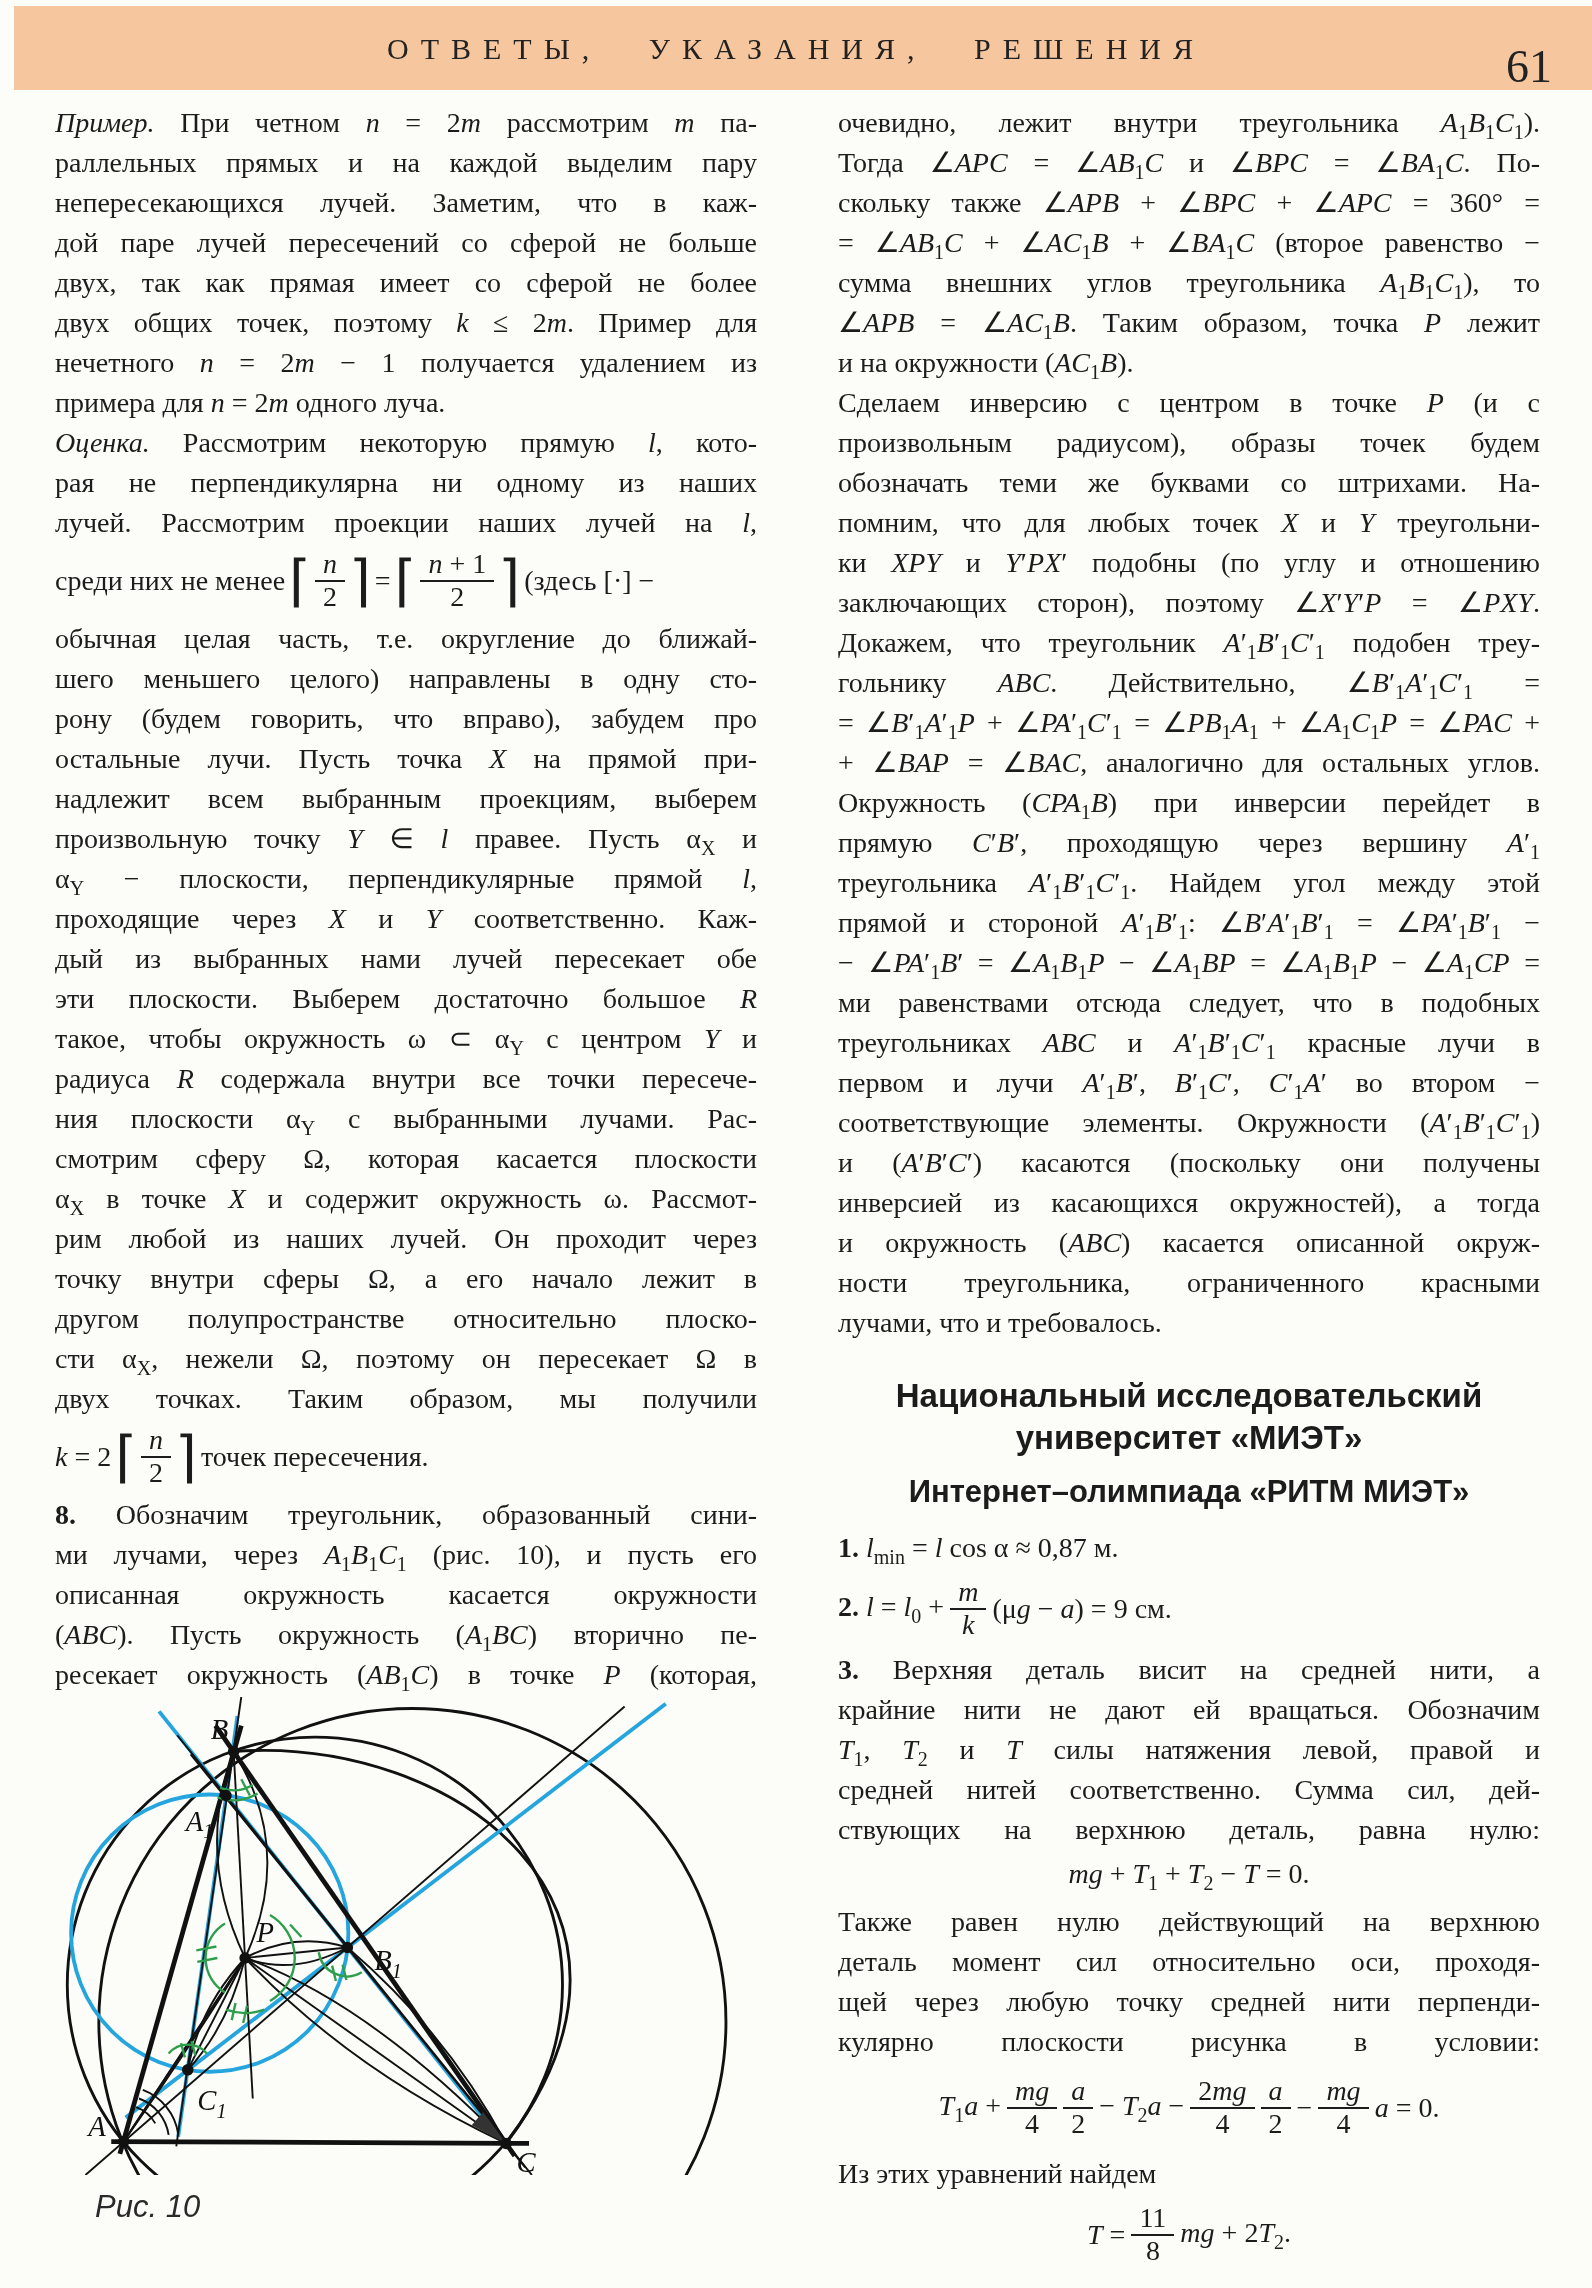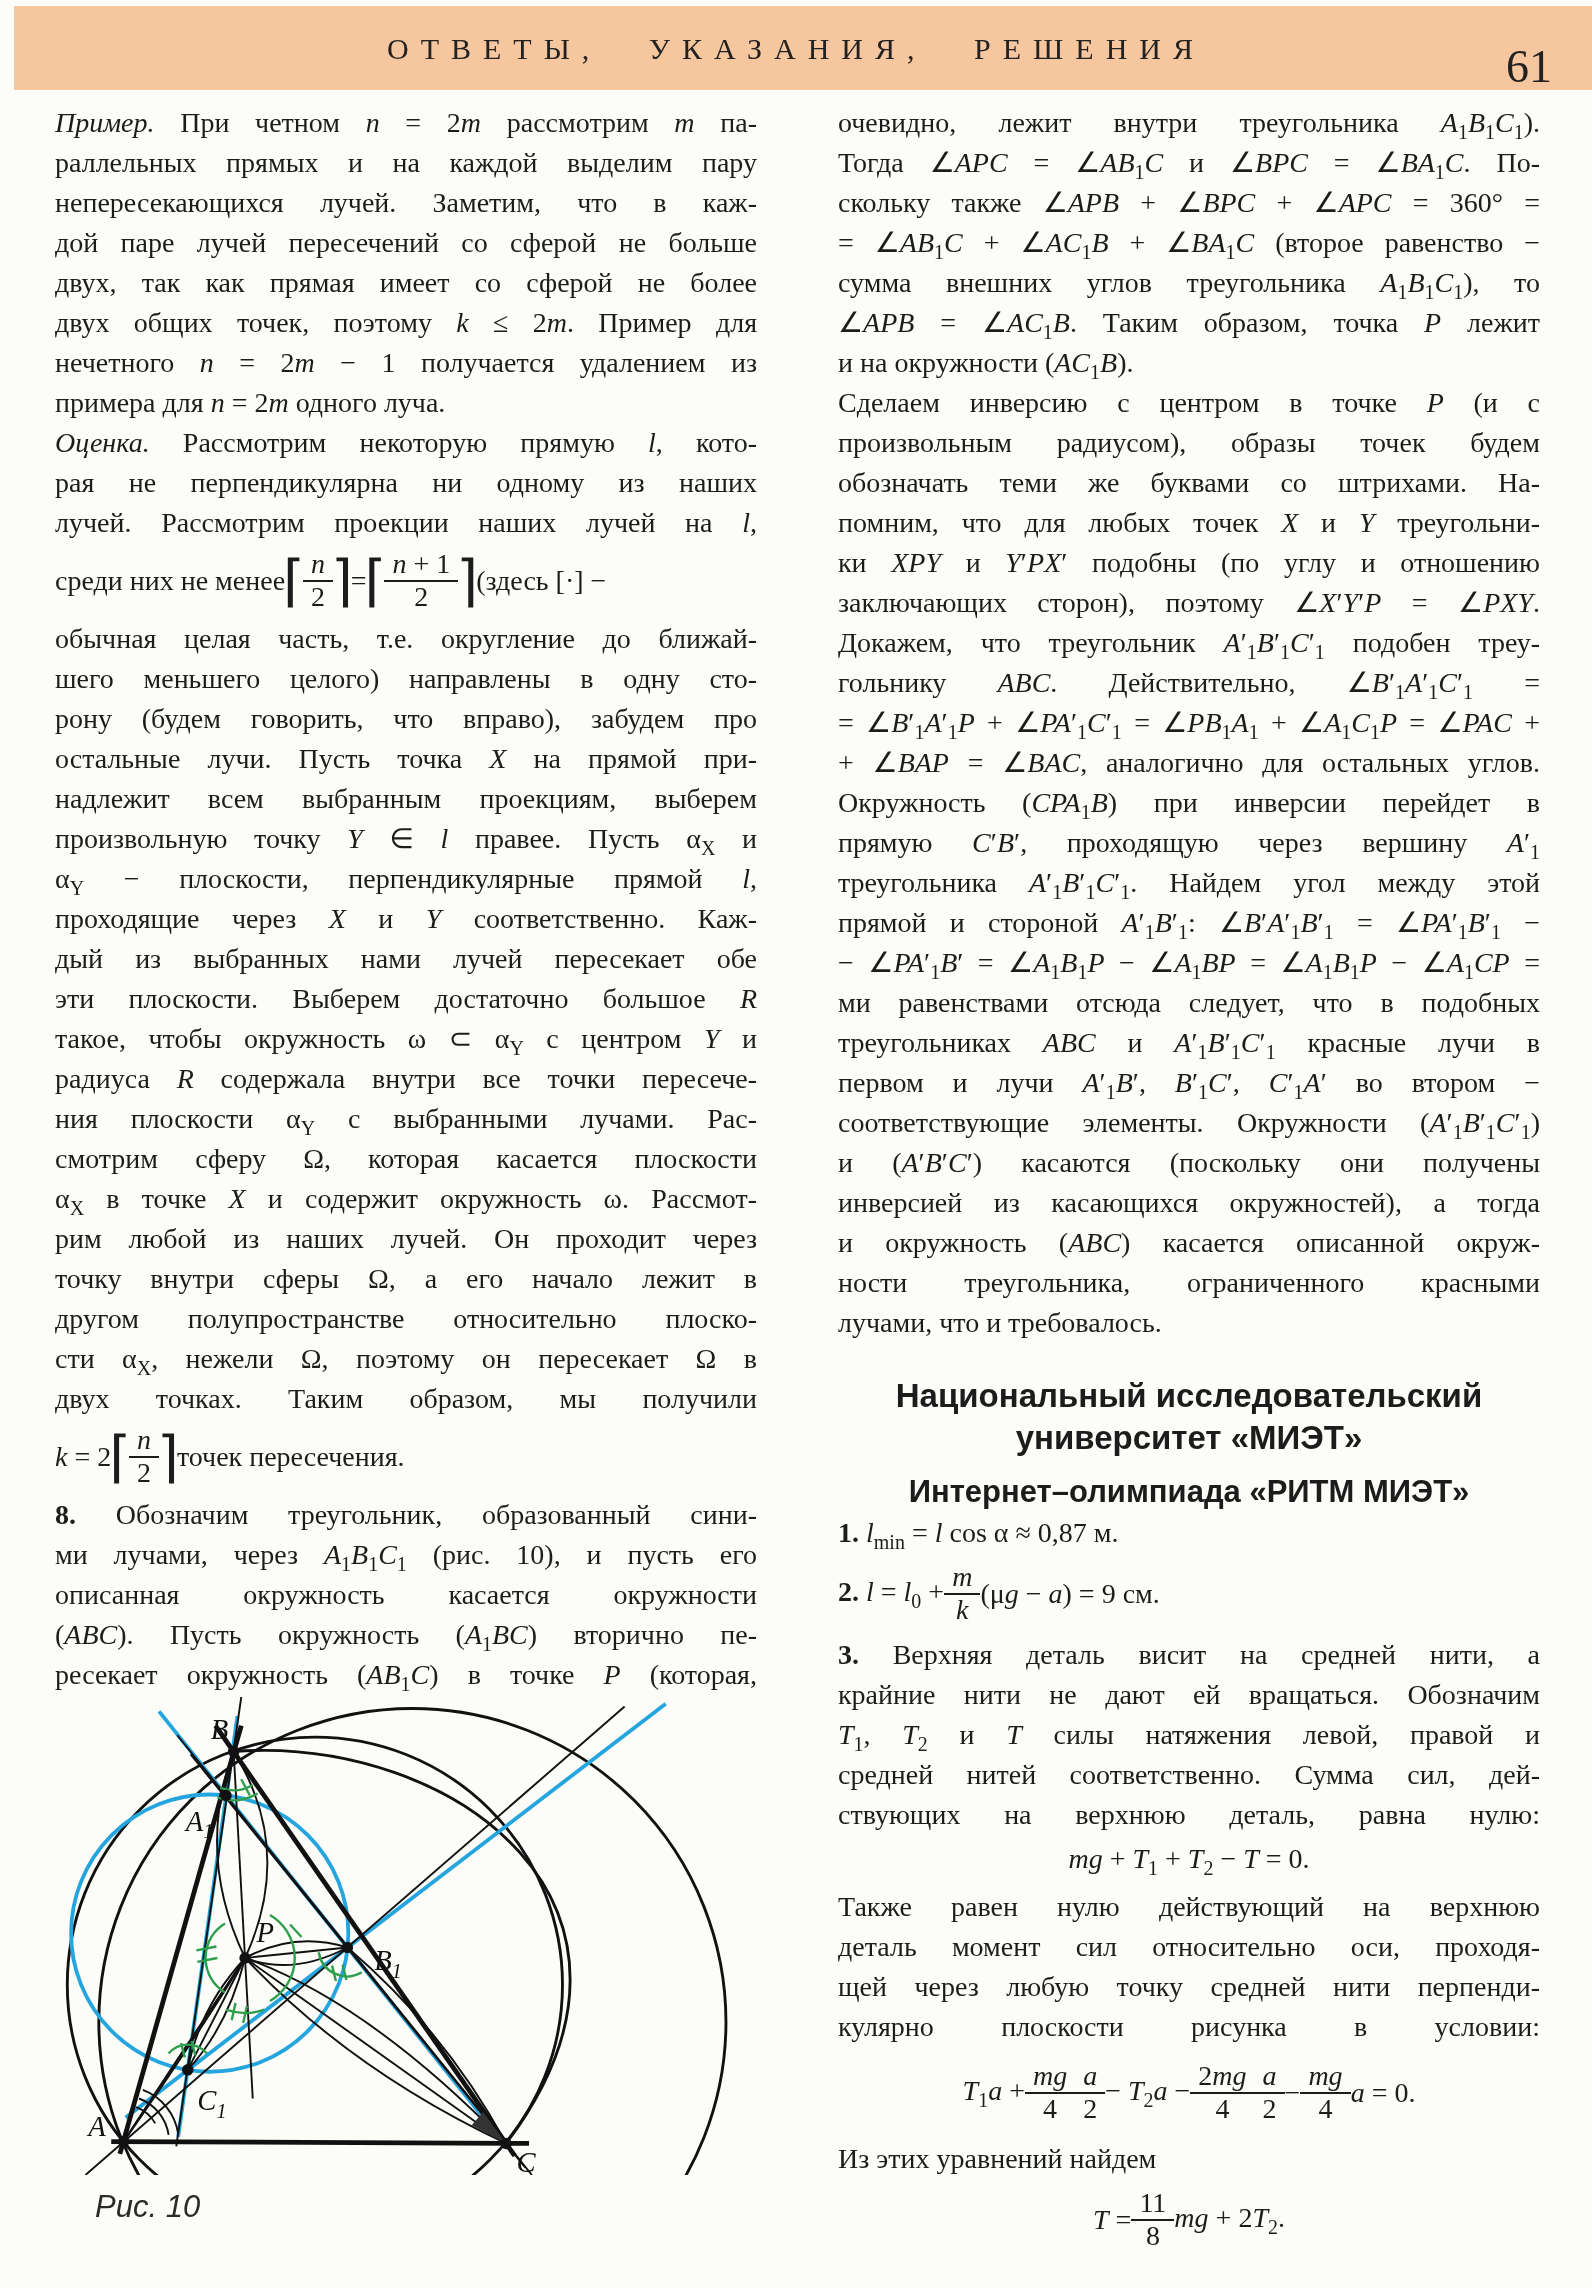--- a/index.html
+++ b/index.html
@@ -9,24 +9,24 @@
   .band-title{position:absolute;top:32px;left:0;width:100%;text-align:center;
        font-weight:normal;font-size:30px;letter-spacing:12px;word-spacing:28px;color:#222}
   .pagenum{position:absolute;top:40px;right:40px;font-size:46px;color:#222}
   .col{position:absolute;top:103px;width:702px}
   .col-left{left:55px}
   .col-right{left:838px}
   .line{font-size:28px;line-height:40px;height:40px;text-align:justify;
         -moz-text-align-last:justify;text-align-last:justify;overflow:hidden}
   .line.flush{text-align-last:left;-moz-text-align-last:left}
   .blk-h1{margin-top:32px}
-  .blk-h2{margin-top:12px;margin-bottom:0}
+  .blk-h2{margin-top:12px;margin-bottom:15px}
   .h1line{font-family:"Liberation Sans",sans-serif;font-weight:bold;font-size:33px;line-height:42px;text-align:center}
   .h2line{font-family:"Liberation Sans",sans-serif;font-weight:bold;font-size:31px;line-height:42px;text-align:center}
-  .disp{display:flex;align-items:center;justify-content:center;gap:0;font-size:28px;margin:2px 0;min-height:48px}
+  .disp{display:flex;align-items:center;justify-content:center;gap:6px;font-size:28px;margin:2px 0;min-height:48px}
   .disp.left{justify-content:flex-start}
   .h48{min-height:48px}.h72{min-height:72px}.h78{min-height:78px}.h88{min-height:88px}
   .frac{display:inline-flex;flex-direction:column;align-items:center;line-height:1.1;font-size:28px}
   .frac .num{display:block;padding:0 8px;border-bottom:2px solid #1c1c1c}
   .frac .den{display:block}
   .bigbr{font-family:"DejaVu Sans",sans-serif;font-size:56px;line-height:56px;font-weight:100;margin:0 -2px}
   .mtxt i, .line i, .h1line i{font-style:italic}
   sub{font-size:20px}
   .figure{position:absolute;left:40px;top:1697px;width:697px;height:478px}
   .figure svg{display:block}

